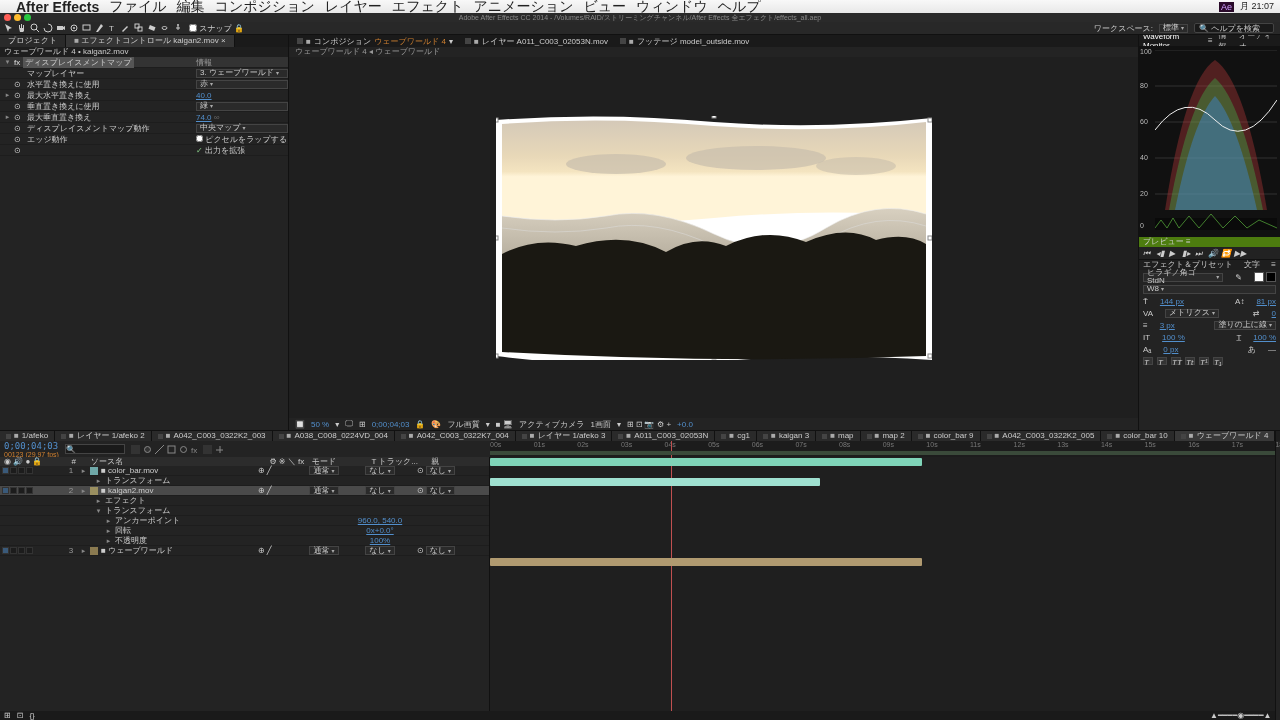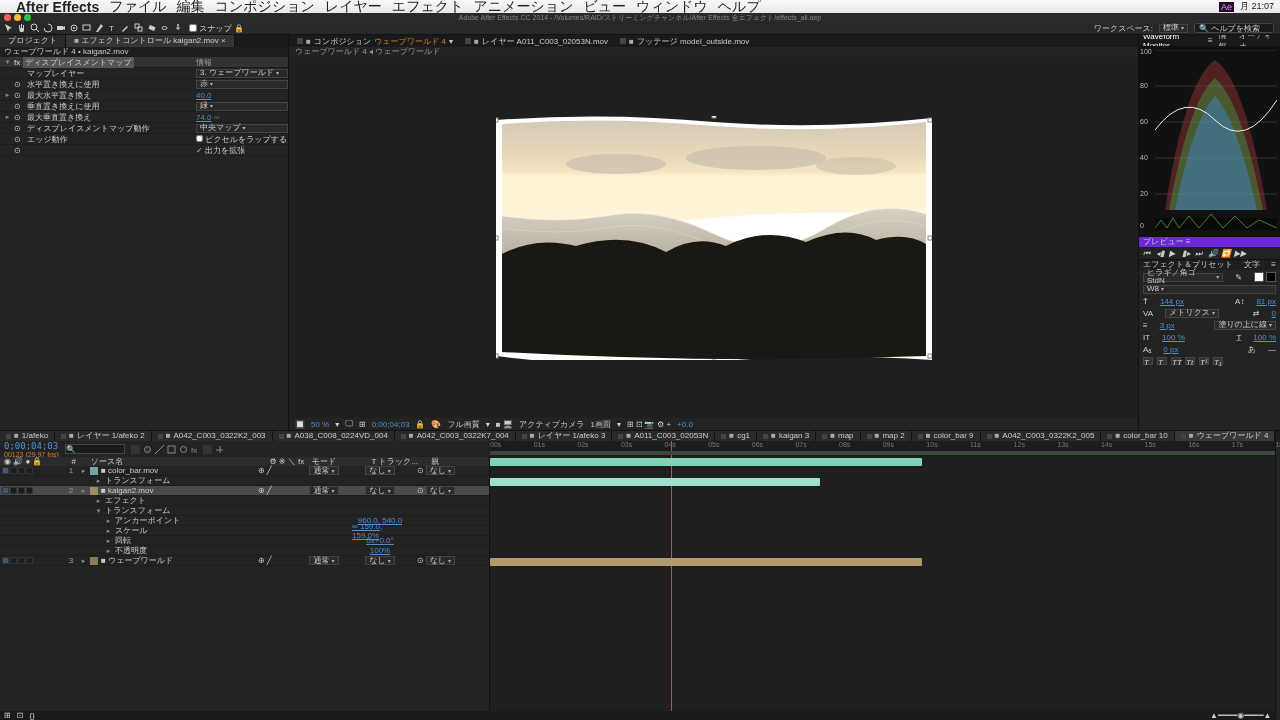--- a/index.html
+++ b/index.html
@@ -39,21 +39,21 @@
 .frame { width:436px; height:244px; position:relative; }
 .frame .img { position:absolute; inset:0; }
 .vstatus { height:12px; background:#232323; display:flex; align-items:center; gap:6px; padding:0 6px; color:#aaa; }
 .vstatus .pill { color:#528fcc; }
 .rightcol { width:142px; background:#232323; border-left:1px solid #111; display:flex; flex-direction:column; }
 .rtabs { height:11px; background:#1a1a1a; display:flex; align-items:center; gap:6px; padding:0 4px; }
 .rtabs span.active { color:#fff; }
 .scope { height:190px; background:#111; position:relative; padding:4px 4px 4px 16px; }
 .scope .axis span { position:absolute; left:1px; color:#bbb; font-size:7px; }
 .preview { border-top:1px solid #111; }
-.preview .hdr2 { background:#6d28d9; height:10px; padding:0 4px; line-height:10px; }
+.preview .hdr2 { background:#4d7c0f; height:10px; padding:0 4px; line-height:10px; }
 .preview .ctrls { height:12px; background:#222; display:flex; align-items:center; gap:4px; padding:0 4px; }
 .preview .ctrls i { width:9px; height:8px; display:inline-block; }
 .effpreset { border-top:1px solid #111; padding:0; }
 .effpreset .hdr2 { background:#1e1e1e; height:10px; padding:0 4px; line-height:10px; display:flex; justify-content:space-between; }
 .char-rows { padding:2px 4px; display:flex; flex-direction:column; gap:2px; }
 .char-row { display:flex; align-items:center; gap:12px; height:10px; }
 .sw-row { display:flex; gap:2px; }
 .swatch { width:10px; height:10px; border:1px solid #555; }
 .btnrow { display:flex; gap:4px; }
 .btnrow i { width:10px; height:8px; background:#333; display:inline-block; border:1px solid #444; }
@@ -661,35 +661,20 @@
                 <span class="val-link">960.0, 540.0</span>
               </div>
               <div class="cpar"></div>
             </div>
             <div class="lrow">
               <div class="c1"></div>
               <div class="cnum"></div>
               <div class="cname">
                 <span class="indent" style="width:22px"></span>
                 <span class="tw">▸</span>
-                <span>スケール</span>
-              </div>
-              <div class="csw"></div>
-              <div class="cmode"></div>
-              <div class="ctrk" style="color:#528fcc">
-                <span class="val-link">∞ 159.0, 159.0%</span>
-              </div>
-              <div class="cpar"></div>
-            </div>
-            <div class="lrow">
-              <div class="c1"></div>
-              <div class="cnum"></div>
-              <div class="cname">
-                <span class="indent" style="width:22px"></span>
-                <span class="tw">▸</span>
                 <span>回転</span>
               </div>
               <div class="csw"></div>
               <div class="cmode"></div>
               <div class="ctrk" style="color:#528fcc">
                 <span class="val-link">0x+0.0°</span>
               </div>
               <div class="cpar"></div>
             </div>
             <div class="lrow">

